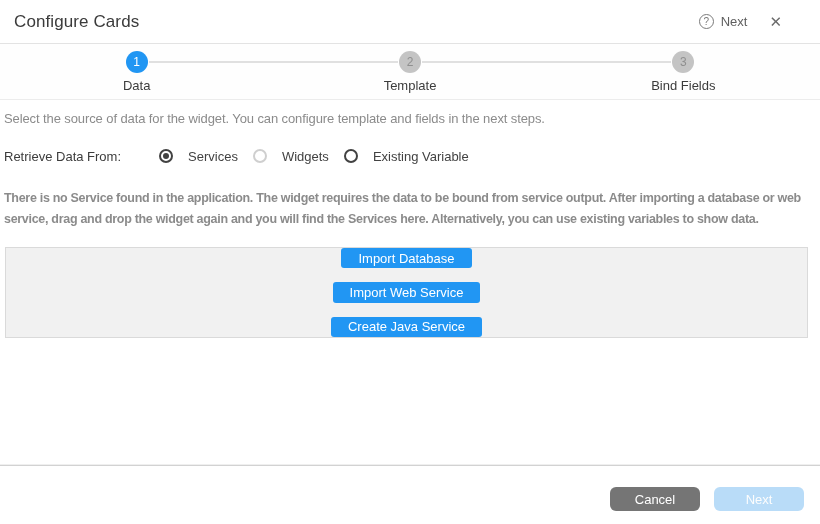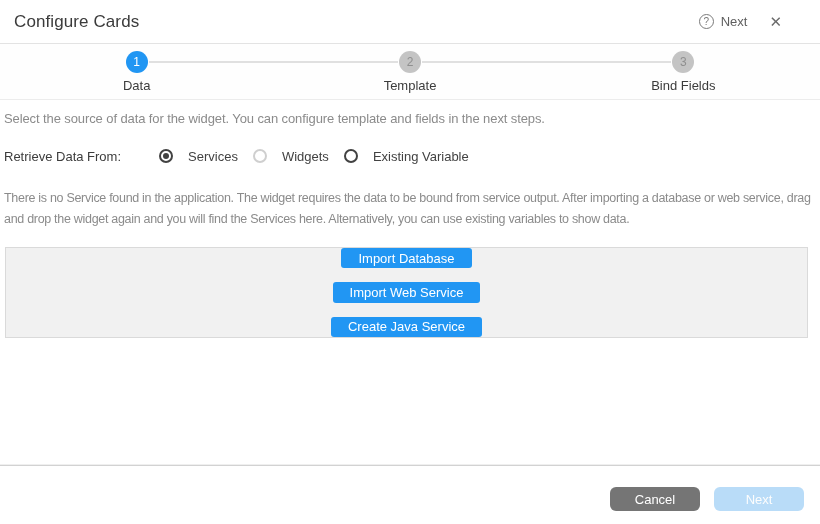--- a/index.html
+++ b/index.html
@@ -150,20 +150,21 @@
   .radio-circle.dim { border-color: #cfcfcf; }
   .radio-label { color: #424242; }
 
   .info-text {
     position: absolute;
     top: 188px; left: 4px; right: 2px;
     font-size: 12.5px;
     line-height: 21px;
     color: #8b8b8b;
     letter-spacing: -0.3px;
+    font-weight: bold;
   }
 
   
   .panel {
     position: absolute;
     top: 247px; left: 5px;
     width: 803px; height: 91px;
     background: #f1f1f1;
     border: 1px solid #dadada;
     display: flex;

